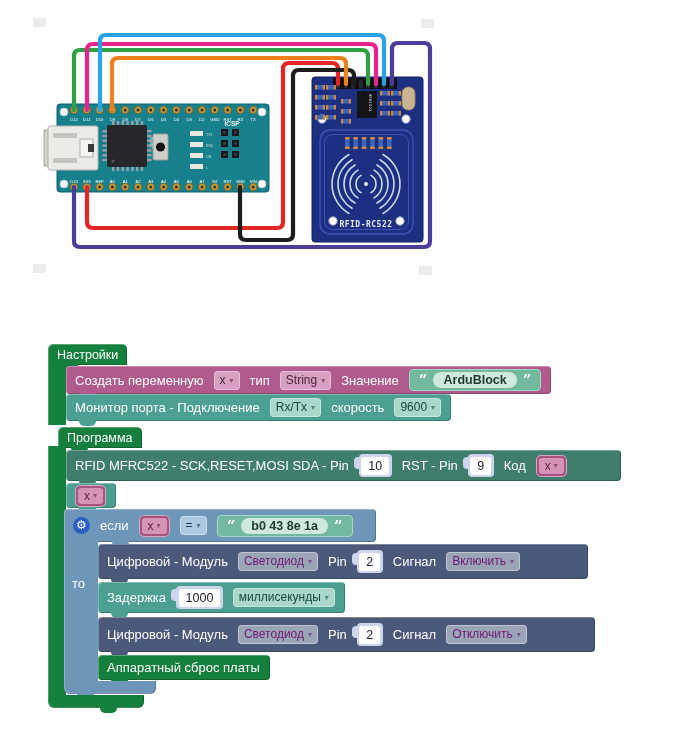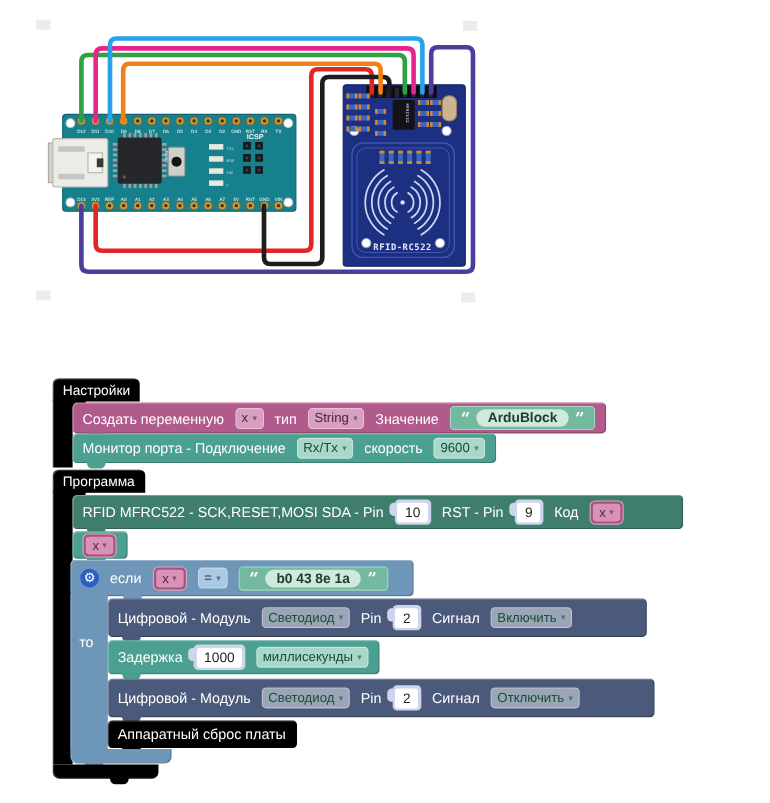--- a/index.html
+++ b/index.html
@@ -14,39 +14,39 @@
   .blocks *{box-sizing:border-box;}
   .row{position:absolute;display:flex;align-items:center;gap:10px;padding:0 10px 0 9px;
        color:#fff;font-size:13px;white-space:nowrap;border-radius:4px;width:max-content;
        box-shadow:inset 1px 1px 0 rgba(255,255,255,.28),inset -1px -1px 0 rgba(0,0,0,.22);}
   .hat{position:absolute;display:flex;align-items:center;height:21px;padding:0 9px;
        border-radius:5px 5px 0 0;color:#fff;font-size:12.5px;width:max-content;
        box-shadow:inset 1px 1px 0 rgba(255,255,255,.28),inset -1px -1px 0 rgba(0,0,0,.22);}
   .spine{position:absolute;box-shadow:inset 1px 0 0 rgba(255,255,255,.25);}
   .lip{position:absolute;border-radius:0 0 6px 6px;
        box-shadow:inset 1px -1px 0 rgba(255,255,255,.2),inset -1px -1px 0 rgba(0,0,0,.2);}
-  .olive{background:#000000;}
+  .olive{background:#15803d;}
   .pink{background:#b05b8b;}
   .teal{background:#4ba091;}
   .dteal{background:#3f7e6d;}
   .blue{background:#6d96b8;}
   .slate{background:#4b5a7b;}
   .tab::after{content:"";position:absolute;left:13px;bottom:-5px;width:17px;height:6px;
        background:inherit;border-radius:0 0 5px 5px;}
   .tab2::after{content:"";position:absolute;left:48px;bottom:-5px;width:17px;height:6px;
        background:inherit;border-radius:0 0 5px 5px;}
   .tabR::after{content:"";position:absolute;left:52px;bottom:-5px;width:17px;height:6px;
        background:inherit;border-radius:0 0 5px 5px;}
   .bt{white-space:nowrap;}
   .dd{display:inline-flex;align-items:center;gap:4px;border-radius:4px;padding:1px 6px;
       font-size:12px;line-height:17px;box-shadow:inset 0 0 0 1px rgba(255,255,255,.35);}
   .ar{font-size:8px;opacity:.6;}
   .dd-pink{background:#d79fc0;color:#4e1f3c;}
   .dd-teal{background:#a8d8ca;color:#174a3e;}
-  .dd-slate{background:#9ba5b8;color:#14532d;}
+  .dd-slate{background:#9ba5b8;color:#701a75;}
   .dd-blue{background:#abc9e2;color:#1d3a55;}
   .num{position:relative;display:inline-flex;background:#cdd5ee;border-radius:4px;padding:2.5px;justify-content:flex-end;}
   .num::before{content:"";position:absolute;left:-5px;top:3px;width:6px;height:12px;
       background:#cdd5ee;border-radius:4px 0 0 4px;}
   .nv{background:#fff;border-radius:2.5px;padding:0 7px;color:#222;font-size:12.5px;
       line-height:18px;min-width:12px;text-align:center;}
   .vx{display:inline-flex;background:#a8537f;border:1.5px solid #d6a8c6;border-radius:5px;padding:2px;}
   .vxi{display:inline-flex;align-items:center;gap:3px;background:#d693b7;border-radius:3px;
       padding:0 6px;color:#5a2142;font-size:12px;line-height:16px;}
   .str{display:inline-flex;align-items:center;gap:6px;background:#72b9a0;border:1px solid #a5d8c4;
@@ -416,21 +416,21 @@
         <span>Rx/Tx</span>
         <span class="ar">▾</span>
       </span>
       <span class="bt">скорость</span>
       <span class="dd dd-teal">
         <span>9600</span>
         <span class="ar">▾</span>
       </span>
     </div>
 
-    <div class="hat olive tab" style="left:48px;top:427px">
+    <div class="hat olive tab" style="left:58px;top:427px">
       <span class="bt">Программа</span>
     </div>
     <div class="spine olive" style="left:48px;top:446px;width:18px;height:249px"></div>
 
     <div class="row dteal tab" style="left:66px;top:450px;height:31px;min-width:555px">
       <span class="bt">RFID MFRC522 - SCK,RESET,MOSI SDA - Pin</span>
       <span class="num">
         <span class="nv">10</span>
       </span>
       <span class="bt">RST - Pin</span>

